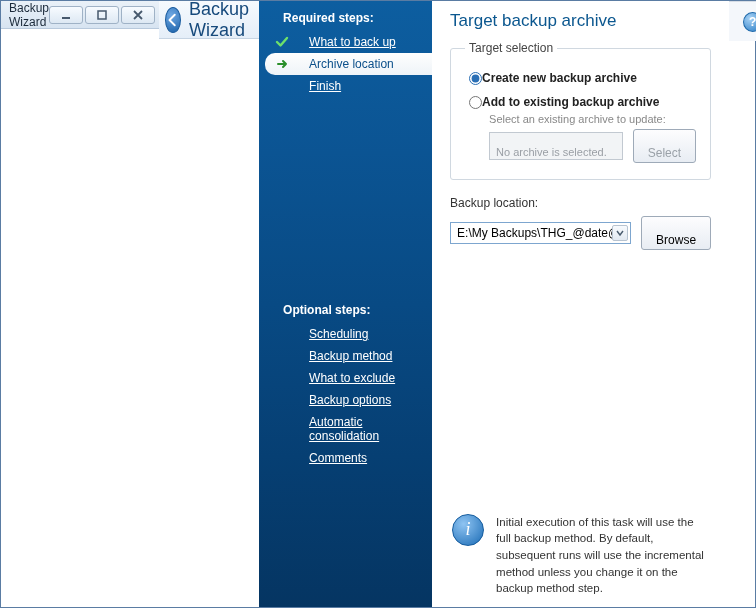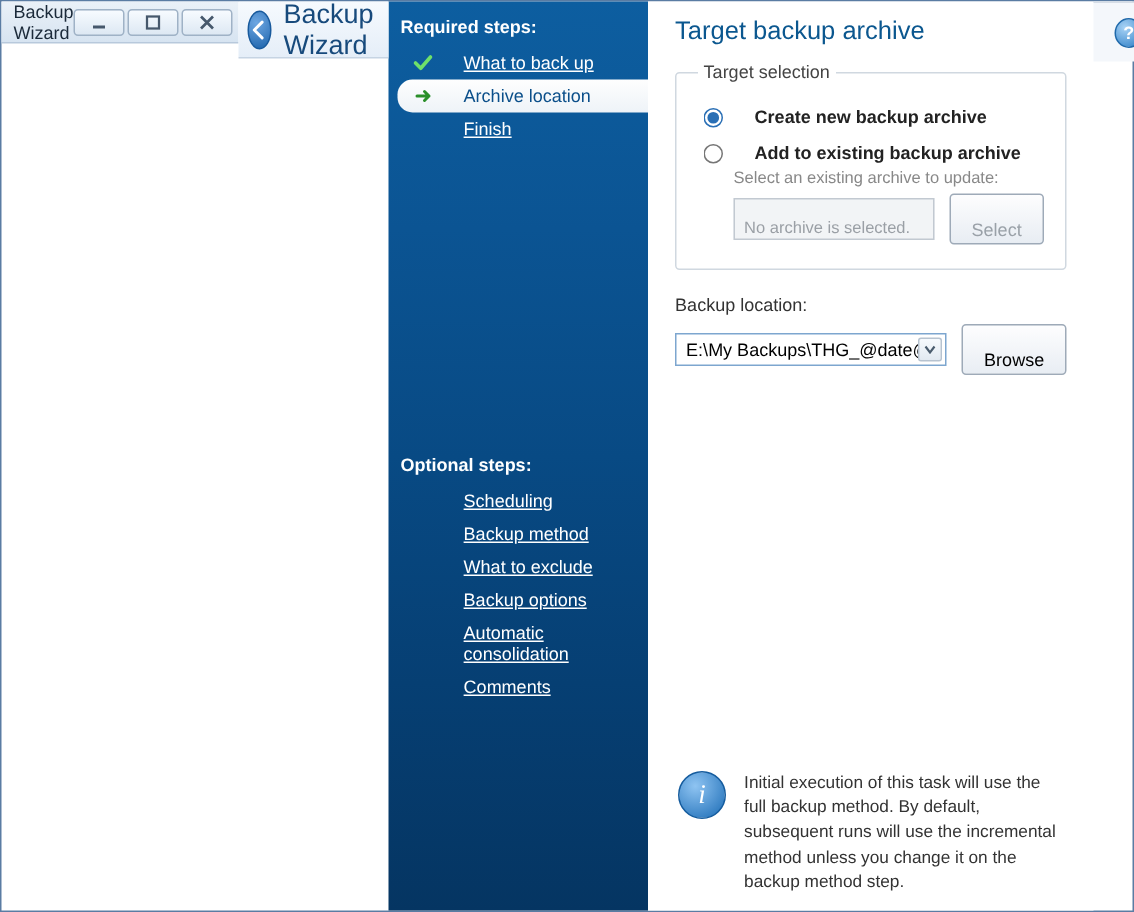--- a/index.html
+++ b/index.html
@@ -15,35 +15,35 @@
   
   
   .header { height: 38px; background: linear-gradient(to bottom,#f6fafe,#e5eef8); display:flex; align-items:center; padding-left:6px; border-bottom:1px solid #c6d4e3; position: relative; }
   .back-btn { width:26px; height:26px; border-radius:50%; background: radial-gradient(circle at 35% 30%, #6ea7e2, #1c63ab); display:flex; align-items:center; justify-content:center; cursor:pointer; border:1px solid #185a9d; }
   .back-btn svg { width:14px; height:14px; fill:#fff; }
   .header-title { font-size: 18px; color:#174a7c; margin-left:8px; }
   
   
   .body { flex:1; display:flex; min-height:0; }
   .sidebar { width:173px; background: linear-gradient(to bottom, #0d5ea0 0%, #0b5493 25%, #084a84 50%, #063f73 75%, #053562 100%); padding-top:4px; color:#fff; }
-  .sb-head { font-size:12px; font-weight:bold; padding:6px 10px 6px 8px; }
+  .sb-head { font-size:12px; font-weight:bold; padding:6px 10px 6px 24px; }
   .sb-item { display:flex; align-items:center; gap:20px; padding:4px 10px 4px 16px; font-size:12px; cursor:pointer; }
   .sb-item .ico { width:14px; height:14px; display:inline-flex; align-items:center; justify-content:center; }
   .sb-item a { color:#fff; text-decoration: underline; }
   .sb-item.active { background: linear-gradient(to bottom,#fefefe,#eef3f8); border-radius:10px 0 0 10px; margin-left:6px; padding-left:10px; }
   .sb-item.active a { color:#0b4f8a; text-decoration:none; font-weight:normal; }
   .sb-gap { height:200px; }
   
   
   .main { flex:1; background:#fff; display:flex; flex-direction:column; padding:10px 18px 0 18px; }
   .page-title { font-size:17px; color:#0b578f; margin-bottom:10px; }
   
   fieldset.target { border:1px solid #d0d8e0; border-radius:3px; padding:10px 14px 16px 14px; margin-bottom:16px; }
   fieldset.target legend { font-size:12px; color:#444; padding:0 4px; }
-  .radio-row { display:flex; align-items:center; gap:21px; margin:6px 0 10px 4px; }
+  .radio-row { display:flex; align-items:center; gap:0; margin:6px 0 10px 4px; }
   .radio-row label { font-size:12px; font-weight:bold; color:#222; }
   .radio-row input[type=radio] { width:13px; height:13px; accent-color:#2a6fb5; }
   .sub { margin-left:24px; }
   .sub-label { font-size:11px; color:#888; margin:4px 0 4px 0; }
   .sel-row { display:flex; gap:10px; align-items:center; }
   .sel-box { flex:1; height:22px; border:1px solid #c2c9d1; background:#f2f4f6; color:#9a9fa5; font-size:11px; padding:13px 6px; }
   .btn { height:22px; padding:16px 14px; font-size:12px; border:1px solid #9eaab8; border-radius:3px; background:linear-gradient(to bottom,#fdfdfe,#e8edf3); cursor:pointer; }
   .btn:disabled, .btn.disabled { color:#9aa1a8; cursor:default; }
   
   .loc-label { font-size:12px; color:#333; margin-bottom:6px; }

